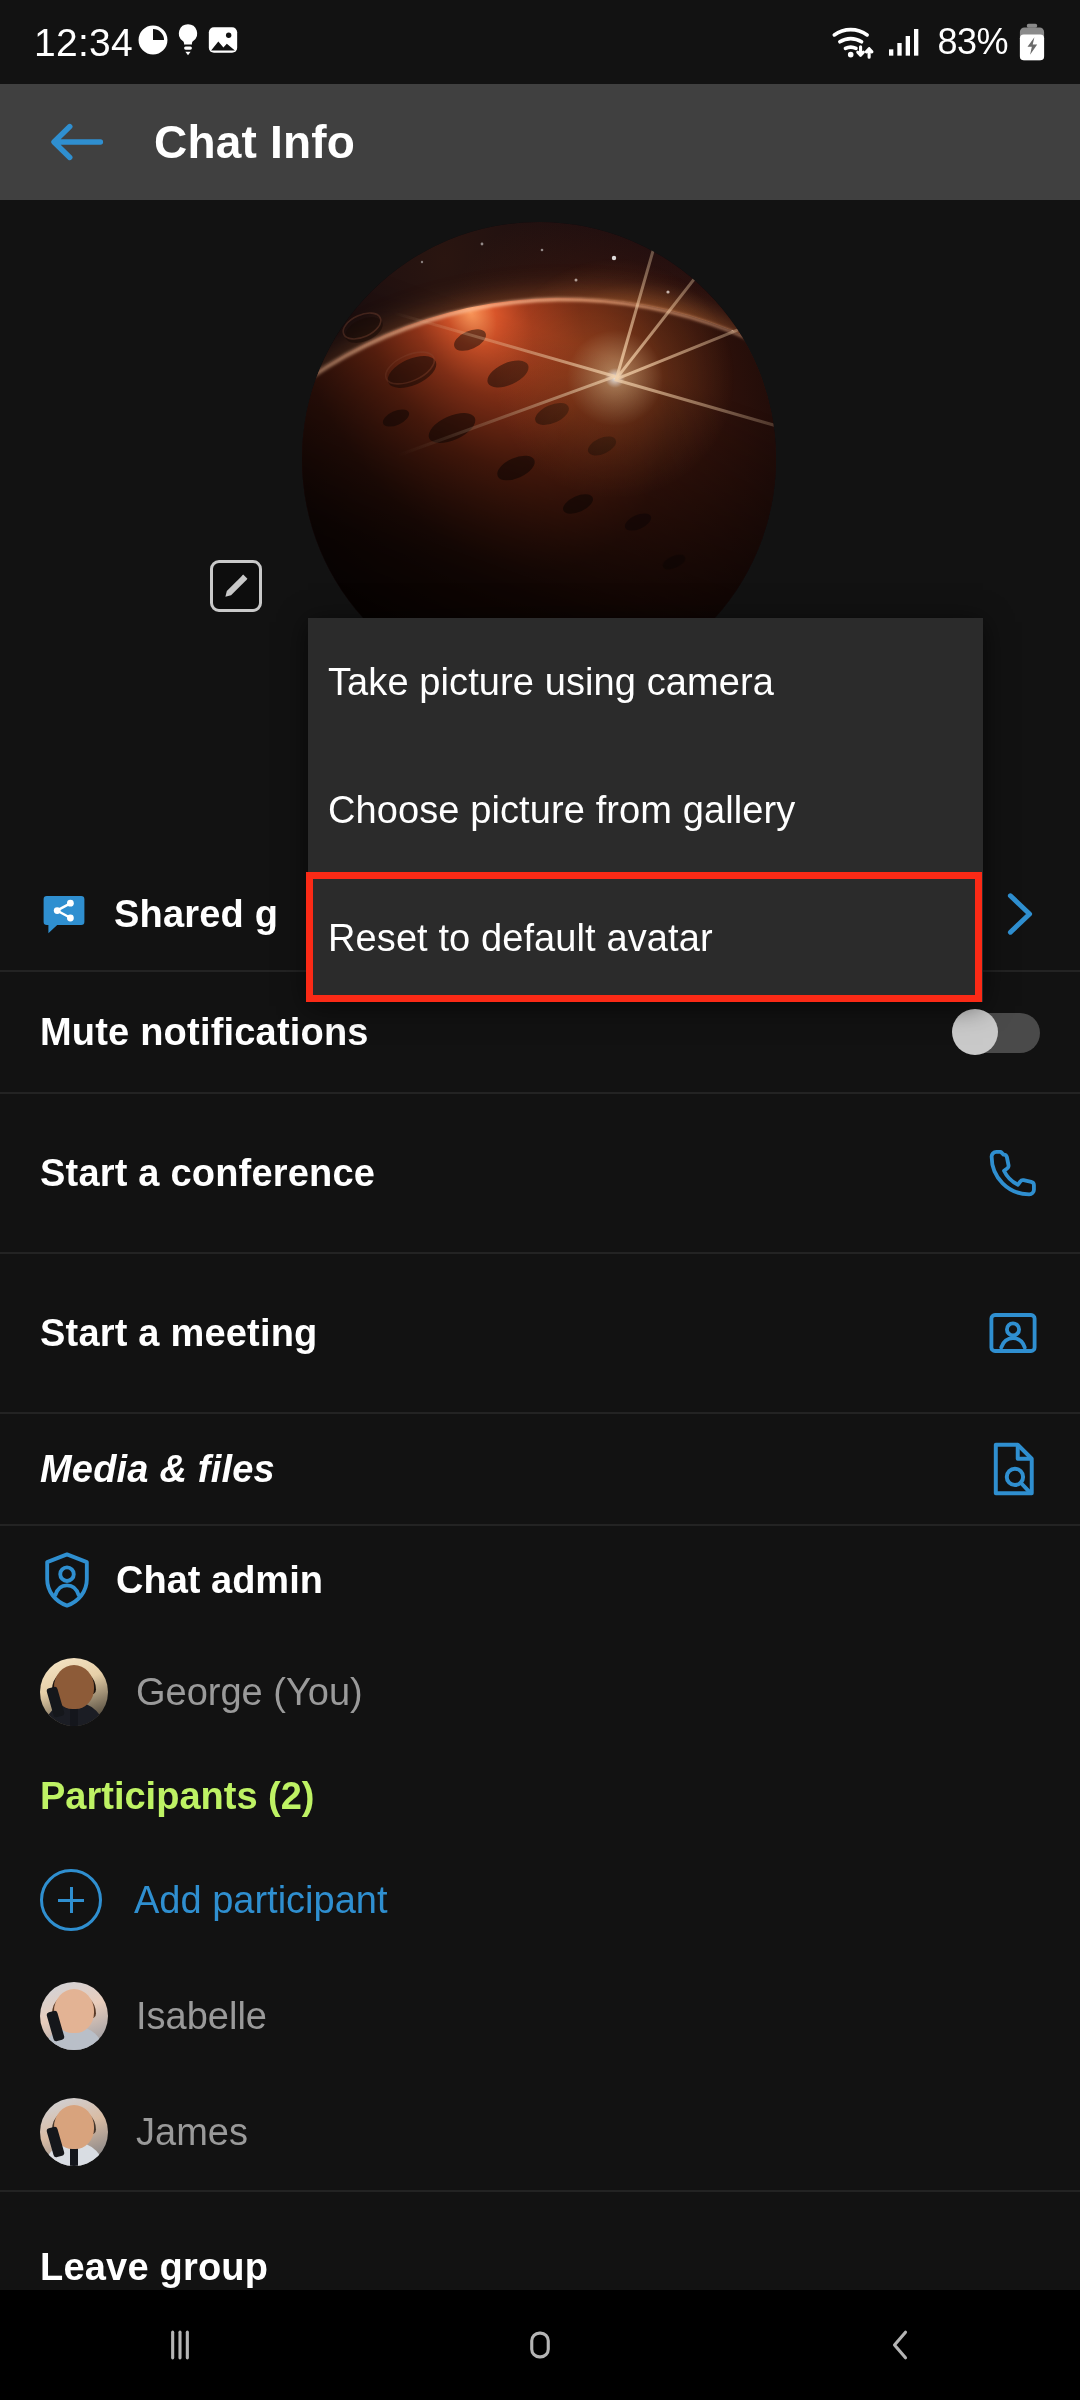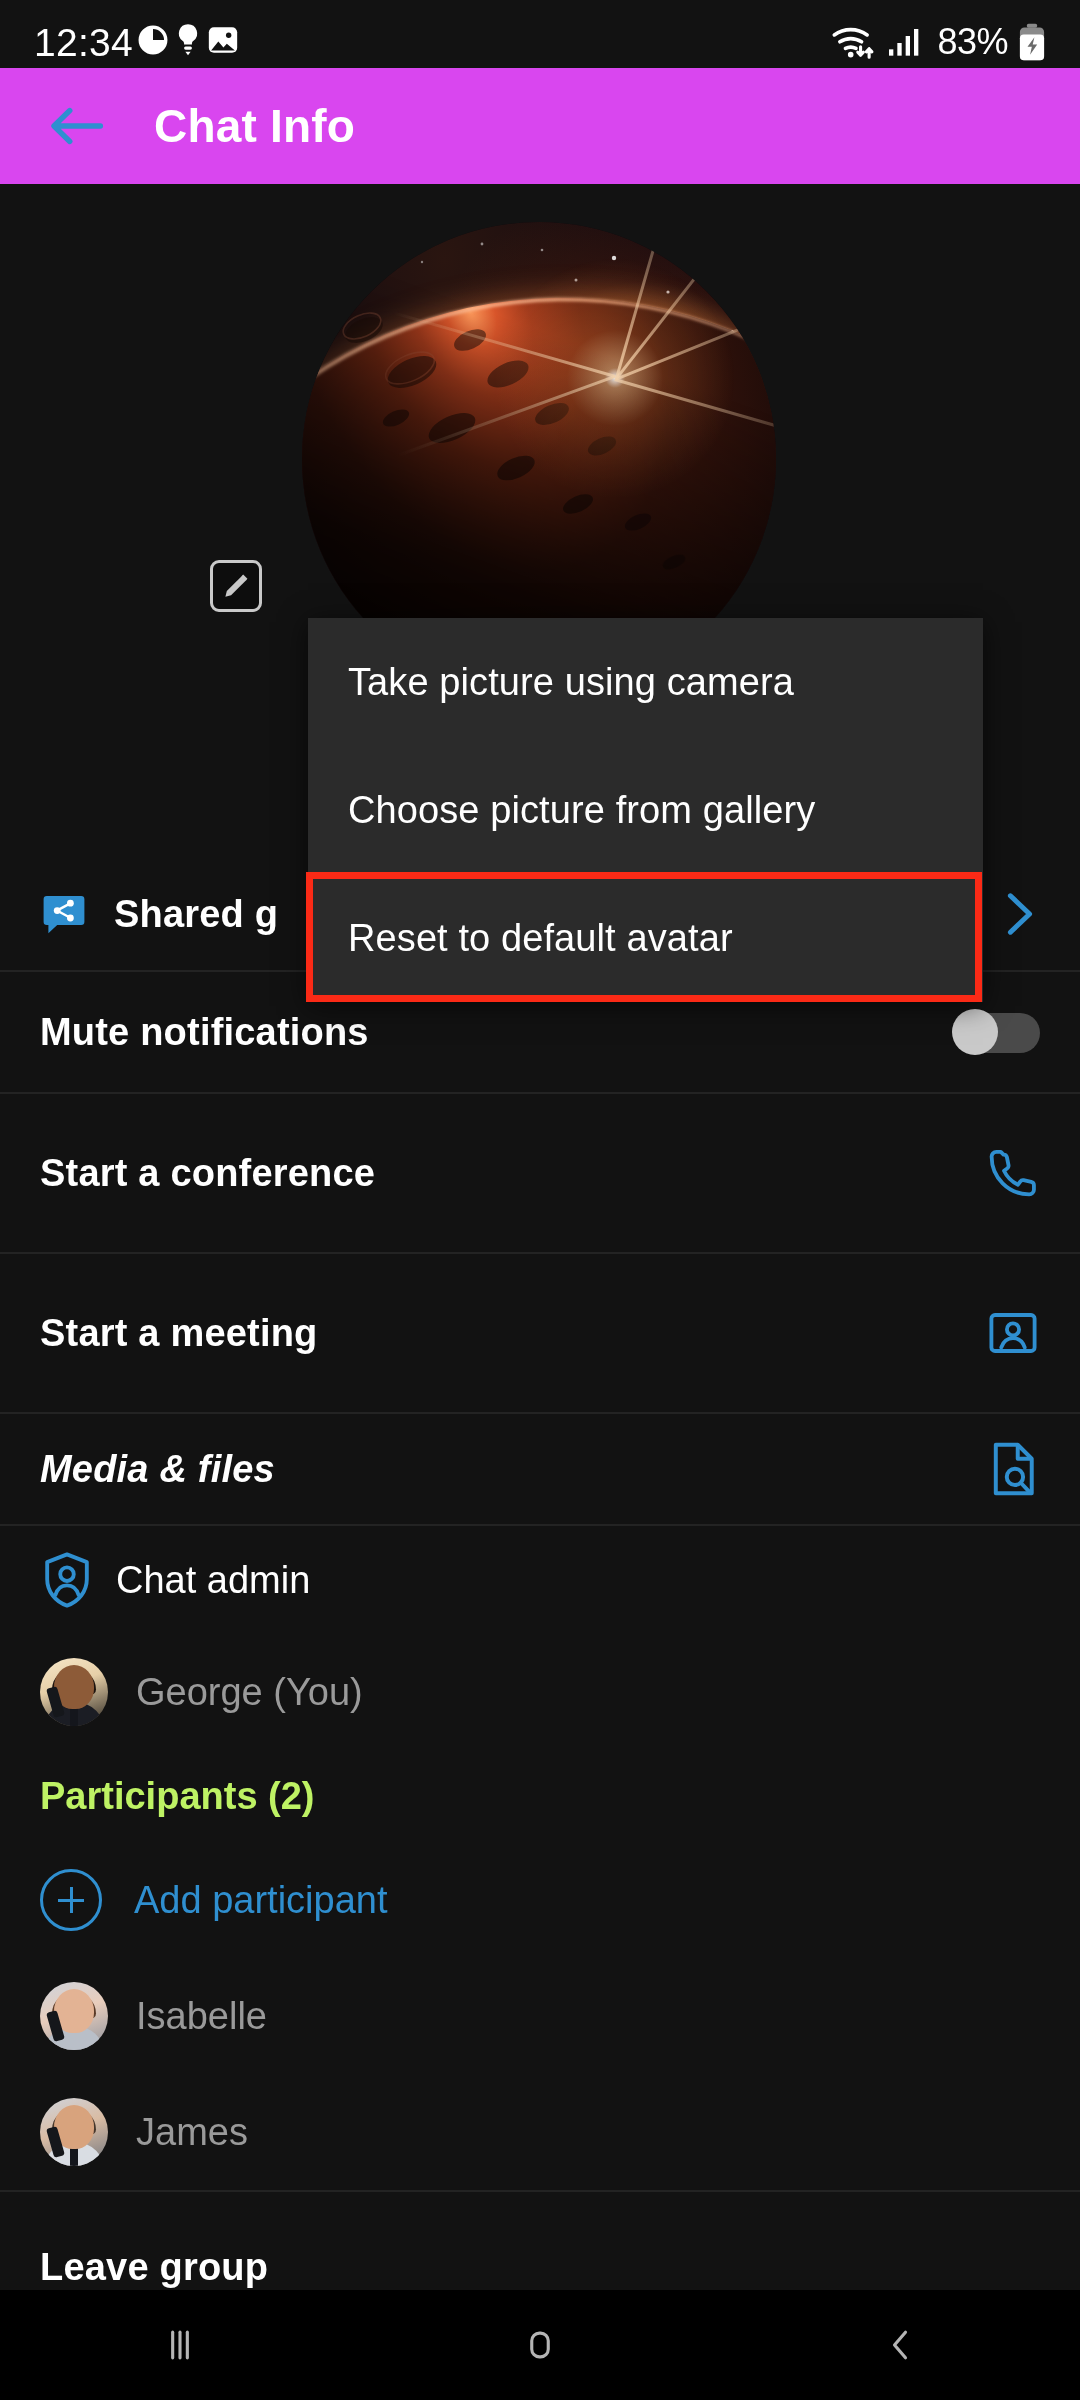--- a/index.html
+++ b/index.html
@@ -35,25 +35,25 @@
   #sb-right {
     margin-left: auto; display: flex; align-items: center; gap: 10px;
   }
   #sb-batt-text {
     color: #ffffff; font-size: 36px; font-weight: 500;
     letter-spacing: -0.5px; line-height: 1; margin-left: 6px;
   }
 
   
   #appbar {
-    position: absolute; top: 68px; left: 0;
+    position: absolute; top: 84px; left: 0;
     width: 1080px; height: 116px;
     display: flex; align-items: center;
     padding-left: 46px;
-    background: #d946ef;
+    background: #404040;
   }
   #back-btn { width: 62px; height: 62px; display: flex; align-items: center; justify-content: center; }
   #appbar-title {
     color: #ffffff; font-size: 46px; font-weight: 700;
     margin-left: 46px; letter-spacing: 0.2px;
   }
 
   
   #avatar-wrap {
     position: absolute; left: 302px; top: 222px;
@@ -151,21 +151,21 @@
     background: #c9c9c9;
   }
 
   
   .section-head {
     display: flex; align-items: center;
     padding: 0 40px; height: 108px;
     background: #121212;
   }
   .section-head .txt {
-    color: #ffffff; font-size: 38px; font-weight: 400; margin-left: 22px;
+    color: #ffffff; font-size: 38px; font-weight: 700; margin-left: 22px;
   }
   .person {
     display: flex; align-items: center;
     padding: 0 40px; height: 116px;
     background: #121212;
   }
   .person .pname {
     color: #9a9a9a; font-size: 38px; font-weight: 400; margin-left: 28px;
   }
   .pavatar {
@@ -222,21 +222,21 @@
     position: absolute;
     left: 308px; top: 618px;
     width: 675px; height: 384px;
     background: #2b2b2b;
     z-index: 40;
     box-shadow: 0 4px 26px rgba(0,0,0,0.6);
   }
   .mitem {
     display: flex; align-items: center;
     height: 128px;
-    padding-left: 40px;
+    padding-left: 20px;
     color: #ffffff; font-size: 38px; font-weight: 400;
     letter-spacing: 0.1px;
   }
   #highlight-box {
     position: absolute;
     left: 306px; top: 872px;
     width: 676px; height: 130px;
     border: 7px solid #fb2a16;
     z-index: 60;
     pointer-events: none;

